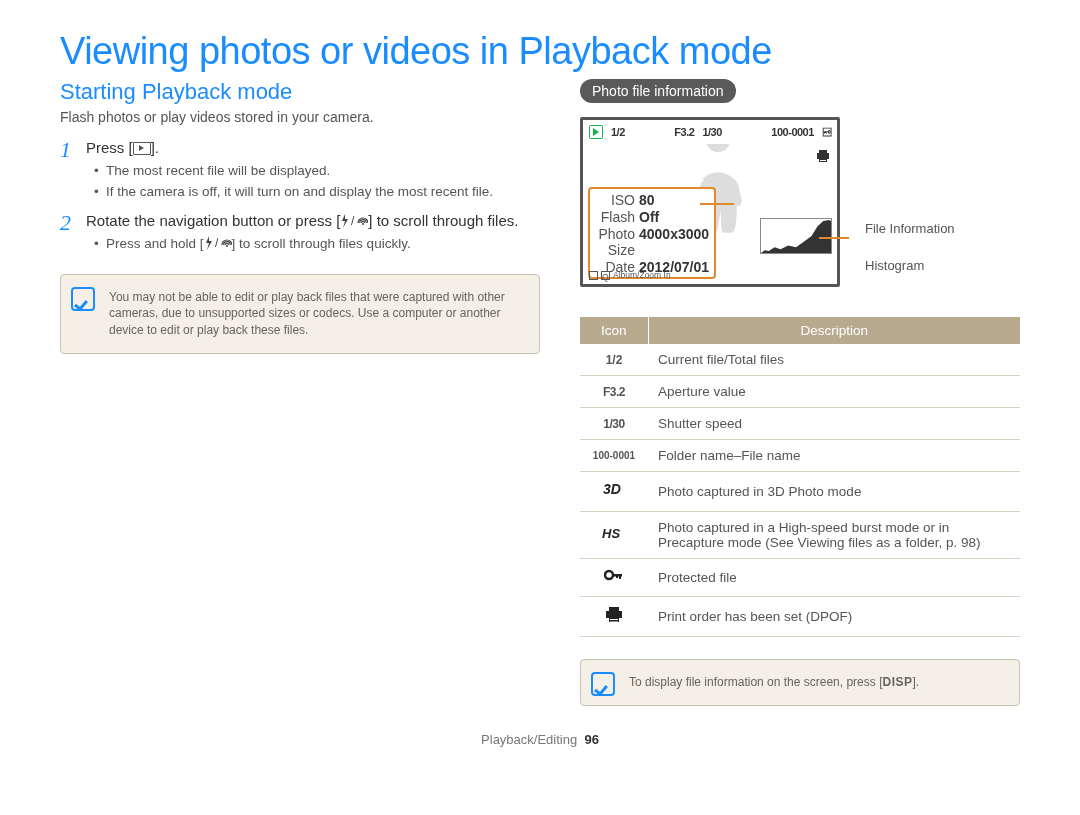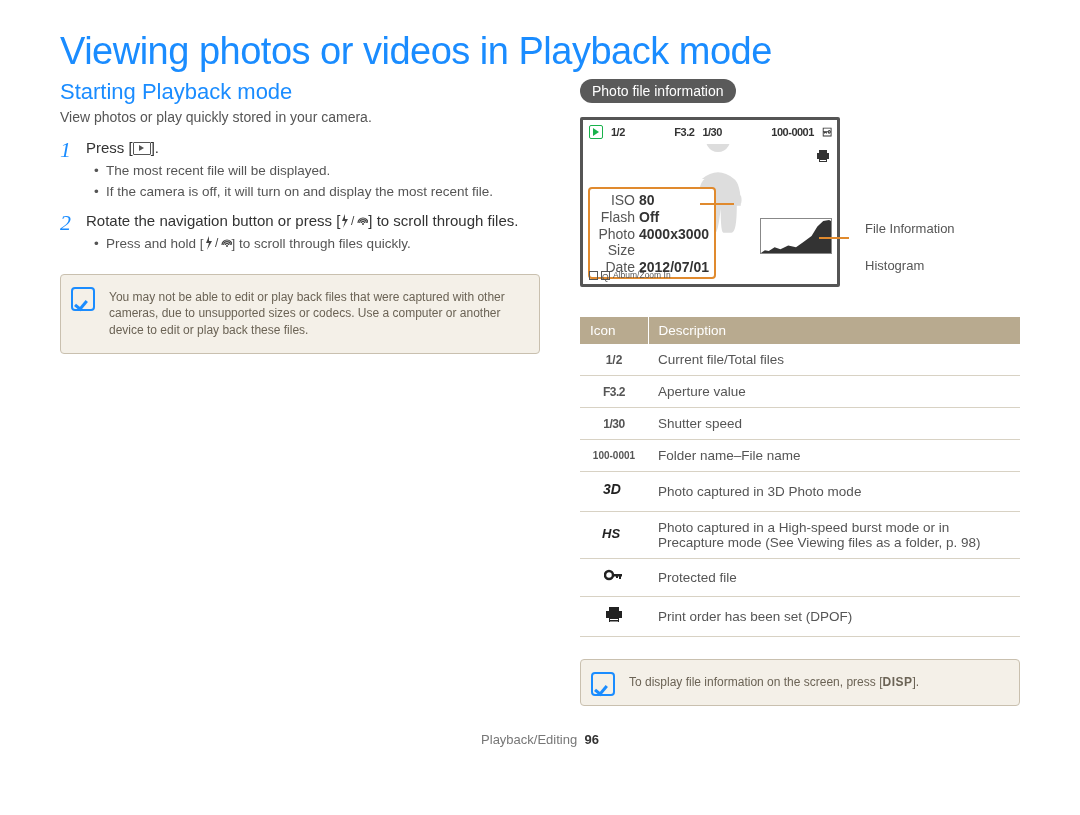--- a/index.html
+++ b/index.html
@@ -45,21 +45,21 @@
   .histo::after { content:""; position:absolute; right:-18px; top:18px; width:30px; border-top:2px solid #e08a2e; }
   .histo svg { width:100%; height:100%; display:block; }
   .lcd-foot { position:absolute; left:6px; bottom:4px; font-size:8.5px; color:#555; display:flex; align-items:center; gap:3px; }
   .lcd-foot .sq { width:9px; height:9px; border:1px solid #555; display:inline-block; }
 
   .lcd-callouts { position:absolute; left:285px; top:68px; font-size:13px; color:#555; display:flex; flex-direction:column; gap:22px;margin-top:36px; }
 
   .lcd-wrap { position:relative; height:180px; margin-bottom:20px; }
 
   table.icontab { border-collapse: collapse; width:100%; font-size:13.5px; }
-  table.icontab th { background:#b8aa8f; color:#fff; text-align:left; font-weight:400; padding:6px 10px; }
+  table.icontab th { background:#b8aa8f; color:#fff; text-align:center; font-weight:400; padding:6px 10px; }
   table.icontab th:first-child { width:68px; border-right:1px solid #fff; }
   table.icontab td { border-bottom:1px solid #d8d2c4; padding:8px 10px; color:#555; vertical-align:middle; }
   table.icontab td:first-child { text-align:center; font-weight:bold; font-size:12px; }
   table.icontab td .bigicon { font-size:18px; font-weight:bold; }
 
   .footer { text-align:center; color:#777; font-size:13px; margin-top:26px; }
   .footer .pg { font-weight:bold; color:#333; }
   .disp { font-weight:bold; letter-spacing:0.5px;text-align:right; }
   .tightserif { font-family: Arial; font-weight:bold; letter-spacing:-0.5px; }
 </style>
@@ -67,21 +67,21 @@
 <body>
 
 <div class="page">
 
   <h1>Viewing photos or videos in Playback mode</h1>
 
   <div class="cols">
 
     <div class="left">
       <h2>Starting Playback mode</h2>
-      <div class="sub">View photos or play quickly stored in your camera.</div>
+      <div class="sub">Flash photos or play videos stored in your camera.</div>
 
       <div class="step">
         <div class="num">1</div>
         <div class="body">
           <div class="line1">
             <span>Press [</span><span class="inline-icon play"></span><span>].</span>
           </div>
           <ul>
             <li>The most recent file will be displayed.</li>
             <li>If the camera is off, it will turn on and display the most recent file.</li>

